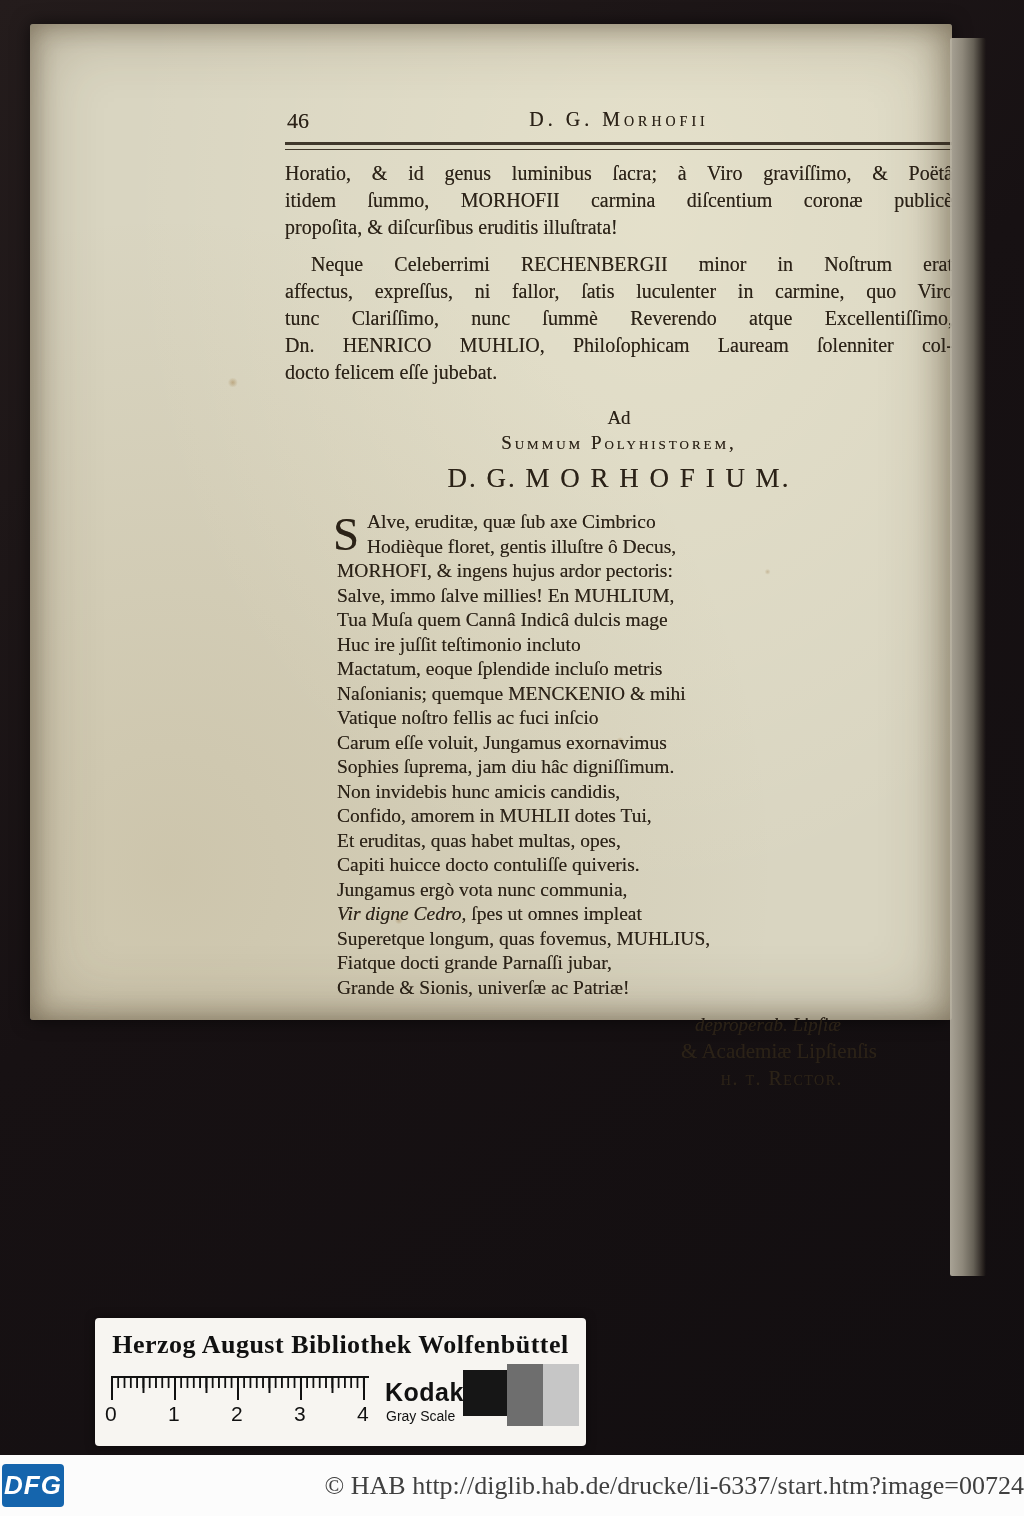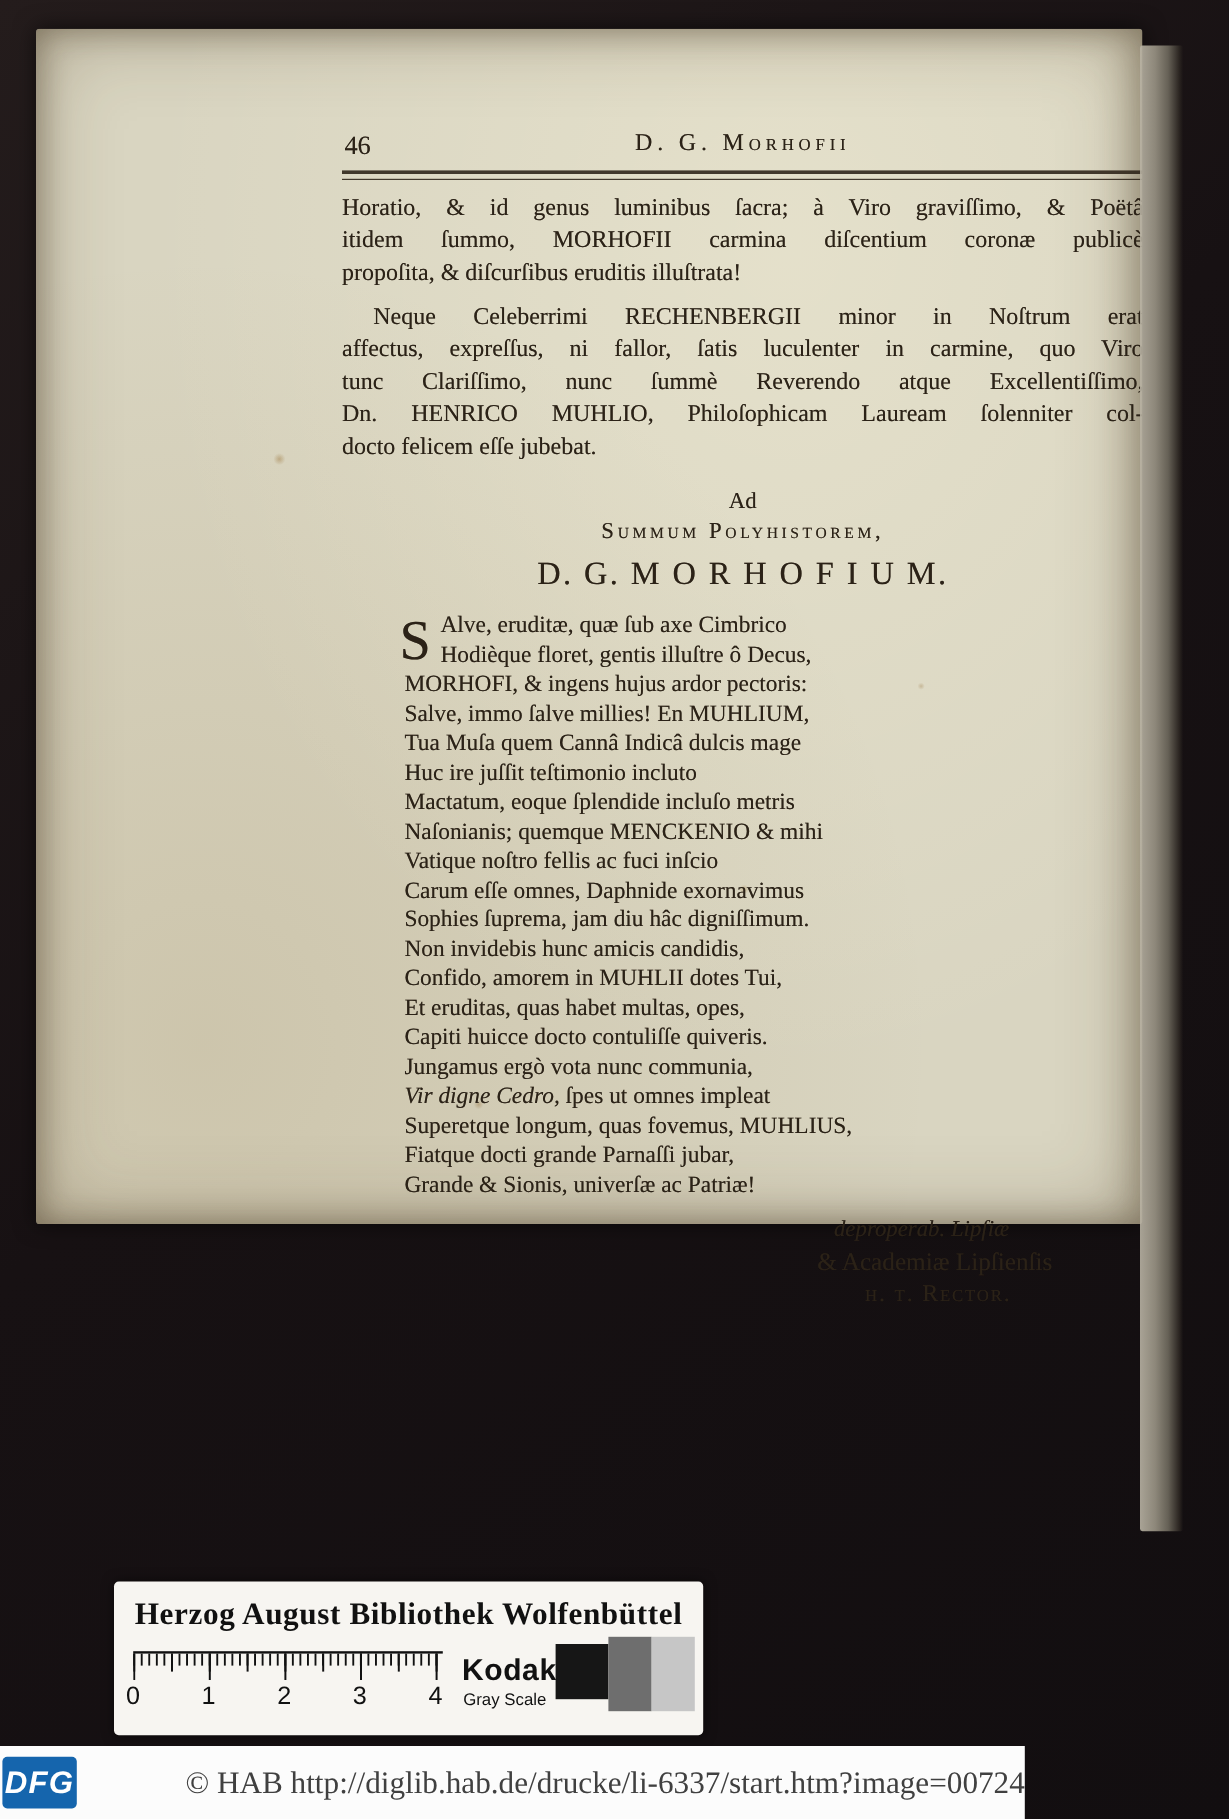--- a/index.html
+++ b/index.html
@@ -77,21 +77,21 @@
   .kodak-brand{position:absolute;left:290px;top:60px;font-family:"Liberation Sans","DejaVu Sans",sans-serif;
     font-weight:bold;font-size:25px;letter-spacing:.5px;}
   .kodak-sub{position:absolute;left:291px;top:90px;font-family:"Liberation Sans","DejaVu Sans",sans-serif;
     font-size:14px;}
   .patch{position:absolute;}
   .patch-black{left:368px;top:52px;width:44px;height:46px;background:#161616;}
   .patch-dark{left:412px;top:46px;width:36px;height:62px;background:#6e6e6e;}
   .patch-light{left:448px;top:46px;width:36px;height:62px;background:#c6c6c6;}
 
   
-  .footer-bar{position:absolute;left:0;top:1455px;width:854px;height:61px;background:#fcfcfc;}
+  .footer-bar{position:absolute;left:0;top:1455px;width:1024px;height:61px;background:#fcfcfc;}
   .copyright{display:block;width:100%;text-align:right;line-height:61px;font-size:26px;color:#404040;
     font-family:"Liberation Serif","DejaVu Serif",serif;}
   .dfg-badge{position:absolute;left:2px;top:9px;width:62px;height:43px;background:#1565ad;
     border-radius:4px;color:#fff;font-family:"Liberation Sans","DejaVu Sans",sans-serif;
     font-weight:bold;font-style:italic;font-size:26px;text-align:center;line-height:43px;
     letter-spacing:1px;}
 </style>
 </head>
 <body>
 
@@ -130,21 +130,21 @@
         <span class="drop-cap">S</span>
         <div class="poem-line after-cap">Alve, eruditæ, quæ ſub axe Cimbrico</div>
         <div class="poem-line after-cap">Hodièque floret, gentis illuſtre ô Decus,</div>
         <div class="poem-line">MORHOFI, &amp; ingens hujus ardor pectoris:</div>
         <div class="poem-line">Salve, immo ſalve millies! En MUHLIUM,</div>
         <div class="poem-line">Tua Muſa quem Cannâ Indicâ dulcis mage</div>
         <div class="poem-line">Huc ire juſſit teſtimonio incluto</div>
         <div class="poem-line">Mactatum, eoque ſplendide incluſo metris</div>
         <div class="poem-line">Naſonianis; quemque MENCKENIO &amp; mihi</div>
         <div class="poem-line">Vatique noſtro fellis ac fuci inſcio</div>
-        <div class="poem-line">Carum eſſe omnes, Daphnide exornavimus</div>
+        <div class="poem-line">Carum eſſe voluit, Jungamus exornavimus</div>
         <div class="poem-line">Sophies ſuprema, jam diu hâc digniſſimum.</div>
         <div class="poem-line">Non invidebis hunc amicis candidis,</div>
         <div class="poem-line">Confido, amorem in MUHLII dotes Tui,</div>
         <div class="poem-line">Et eruditas, quas habet multas, opes,</div>
         <div class="poem-line">Capiti huicce docto contuliſſe quiveris.</div>
         <div class="poem-line">Jungamus ergò vota nunc communia,</div>
         <div class="poem-line"><span class="ital">Vir digne Cedro,</span> <span>ſpes ut omnes impleat</span></div>
         <div class="poem-line">Superetque longum, quas fovemus, MUHLIUS,</div>
         <div class="poem-line">Fiatque docti grande Parnaſſi jubar,</div>
         <div class="poem-line">Grande &amp; Sionis, univerſæ ac Patriæ!</div>

